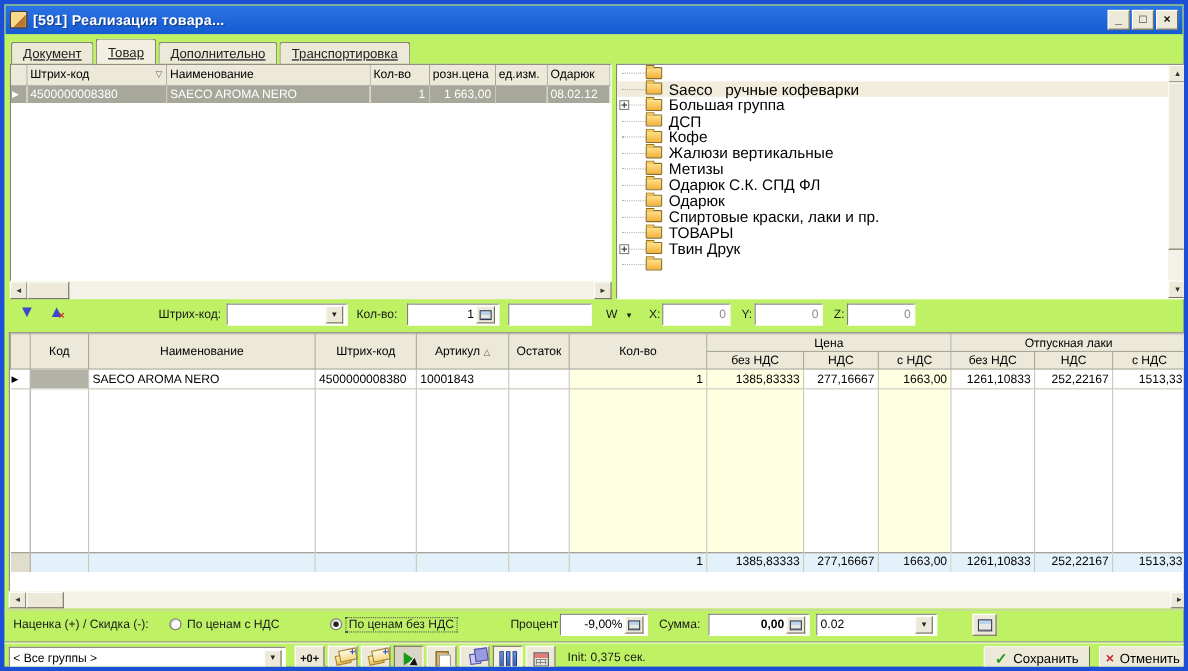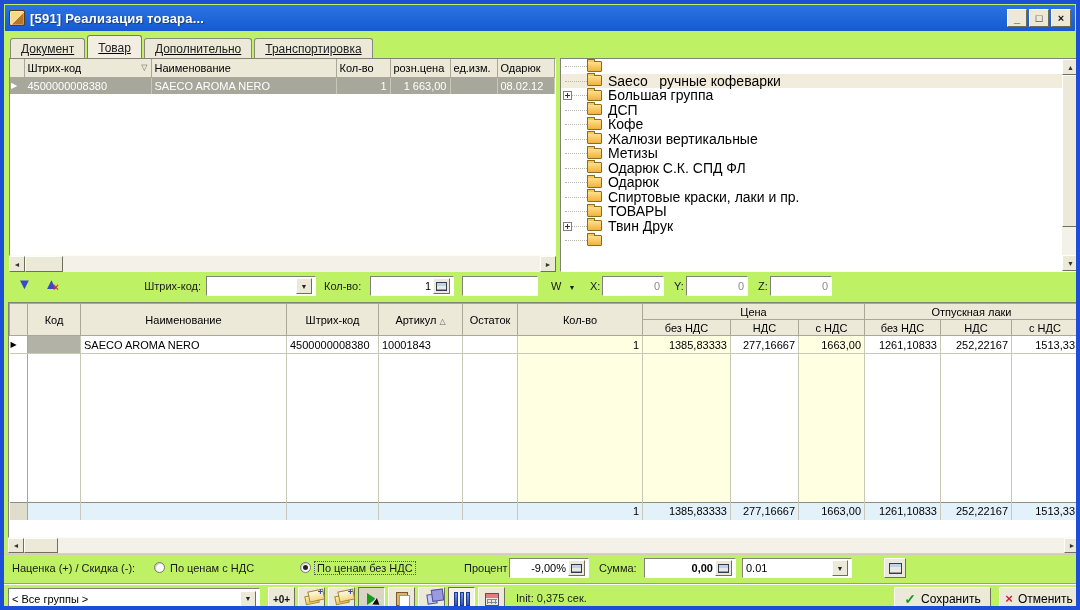--- a/index.html
+++ b/index.html
@@ -353,21 +353,21 @@
         </span>
     </div>
     <span class="lbl" style="position:absolute;left:595px;top:7px;">Сумма:</span>
     <div class="field" style="position:absolute;left:640px;top:3px;width:92px;font-weight:bold;">
       <span class="val right">0,00</span>
       <span class="calc-btn">
           <span class="calc-ico"></span>
         </span>
     </div>
     <div class="field" style="position:absolute;left:738px;top:3px;width:110px;">
-      <span class="val">0.01</span>
+      <span class="val">0.02</span>
       <span class="combo-btn">▼</span>
     </div>
     <span class="calc-btn" style="position:absolute;left:880px;top:3px;width:22px;height:20px;margin:0;">
       <span class="calc-ico" style="width:13px;height:11px;"></span>
     </span>
   </div>
 
   <div class="statusbar">
     <div class="field" style="position:absolute;left:4px;top:4px;width:252px;height:21px;">
       <span class="val">&lt; Все группы &gt;</span>

